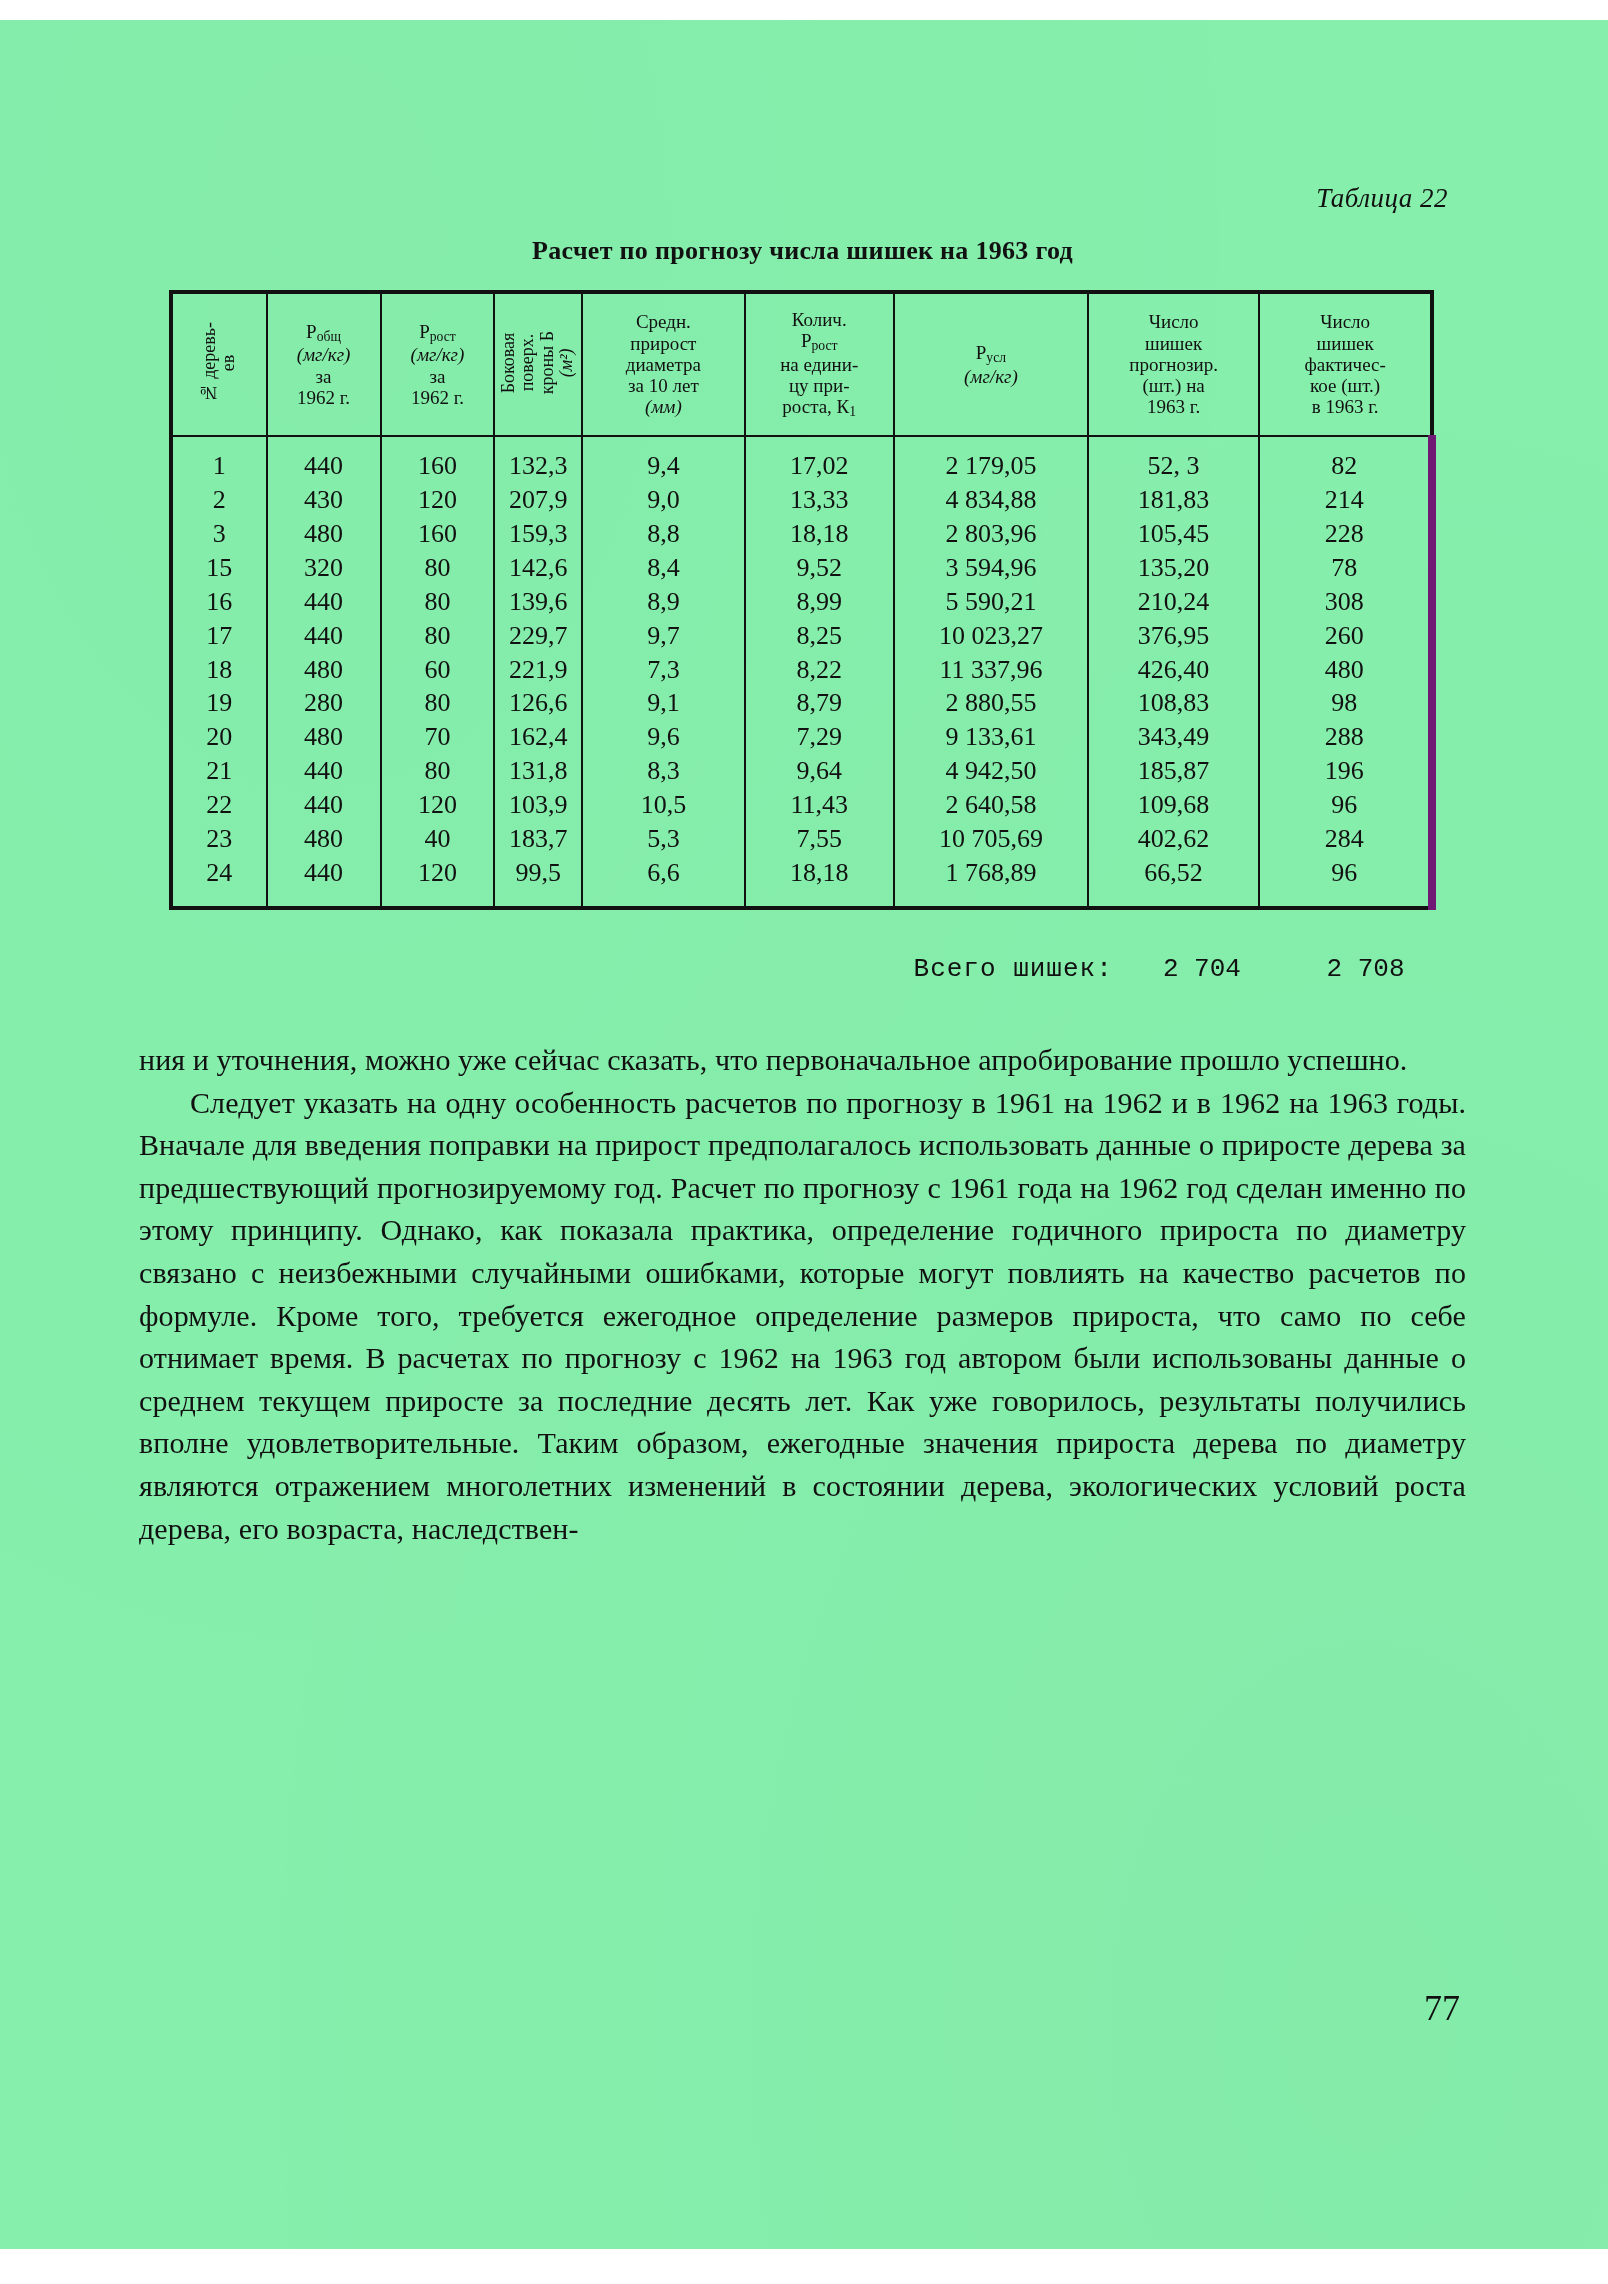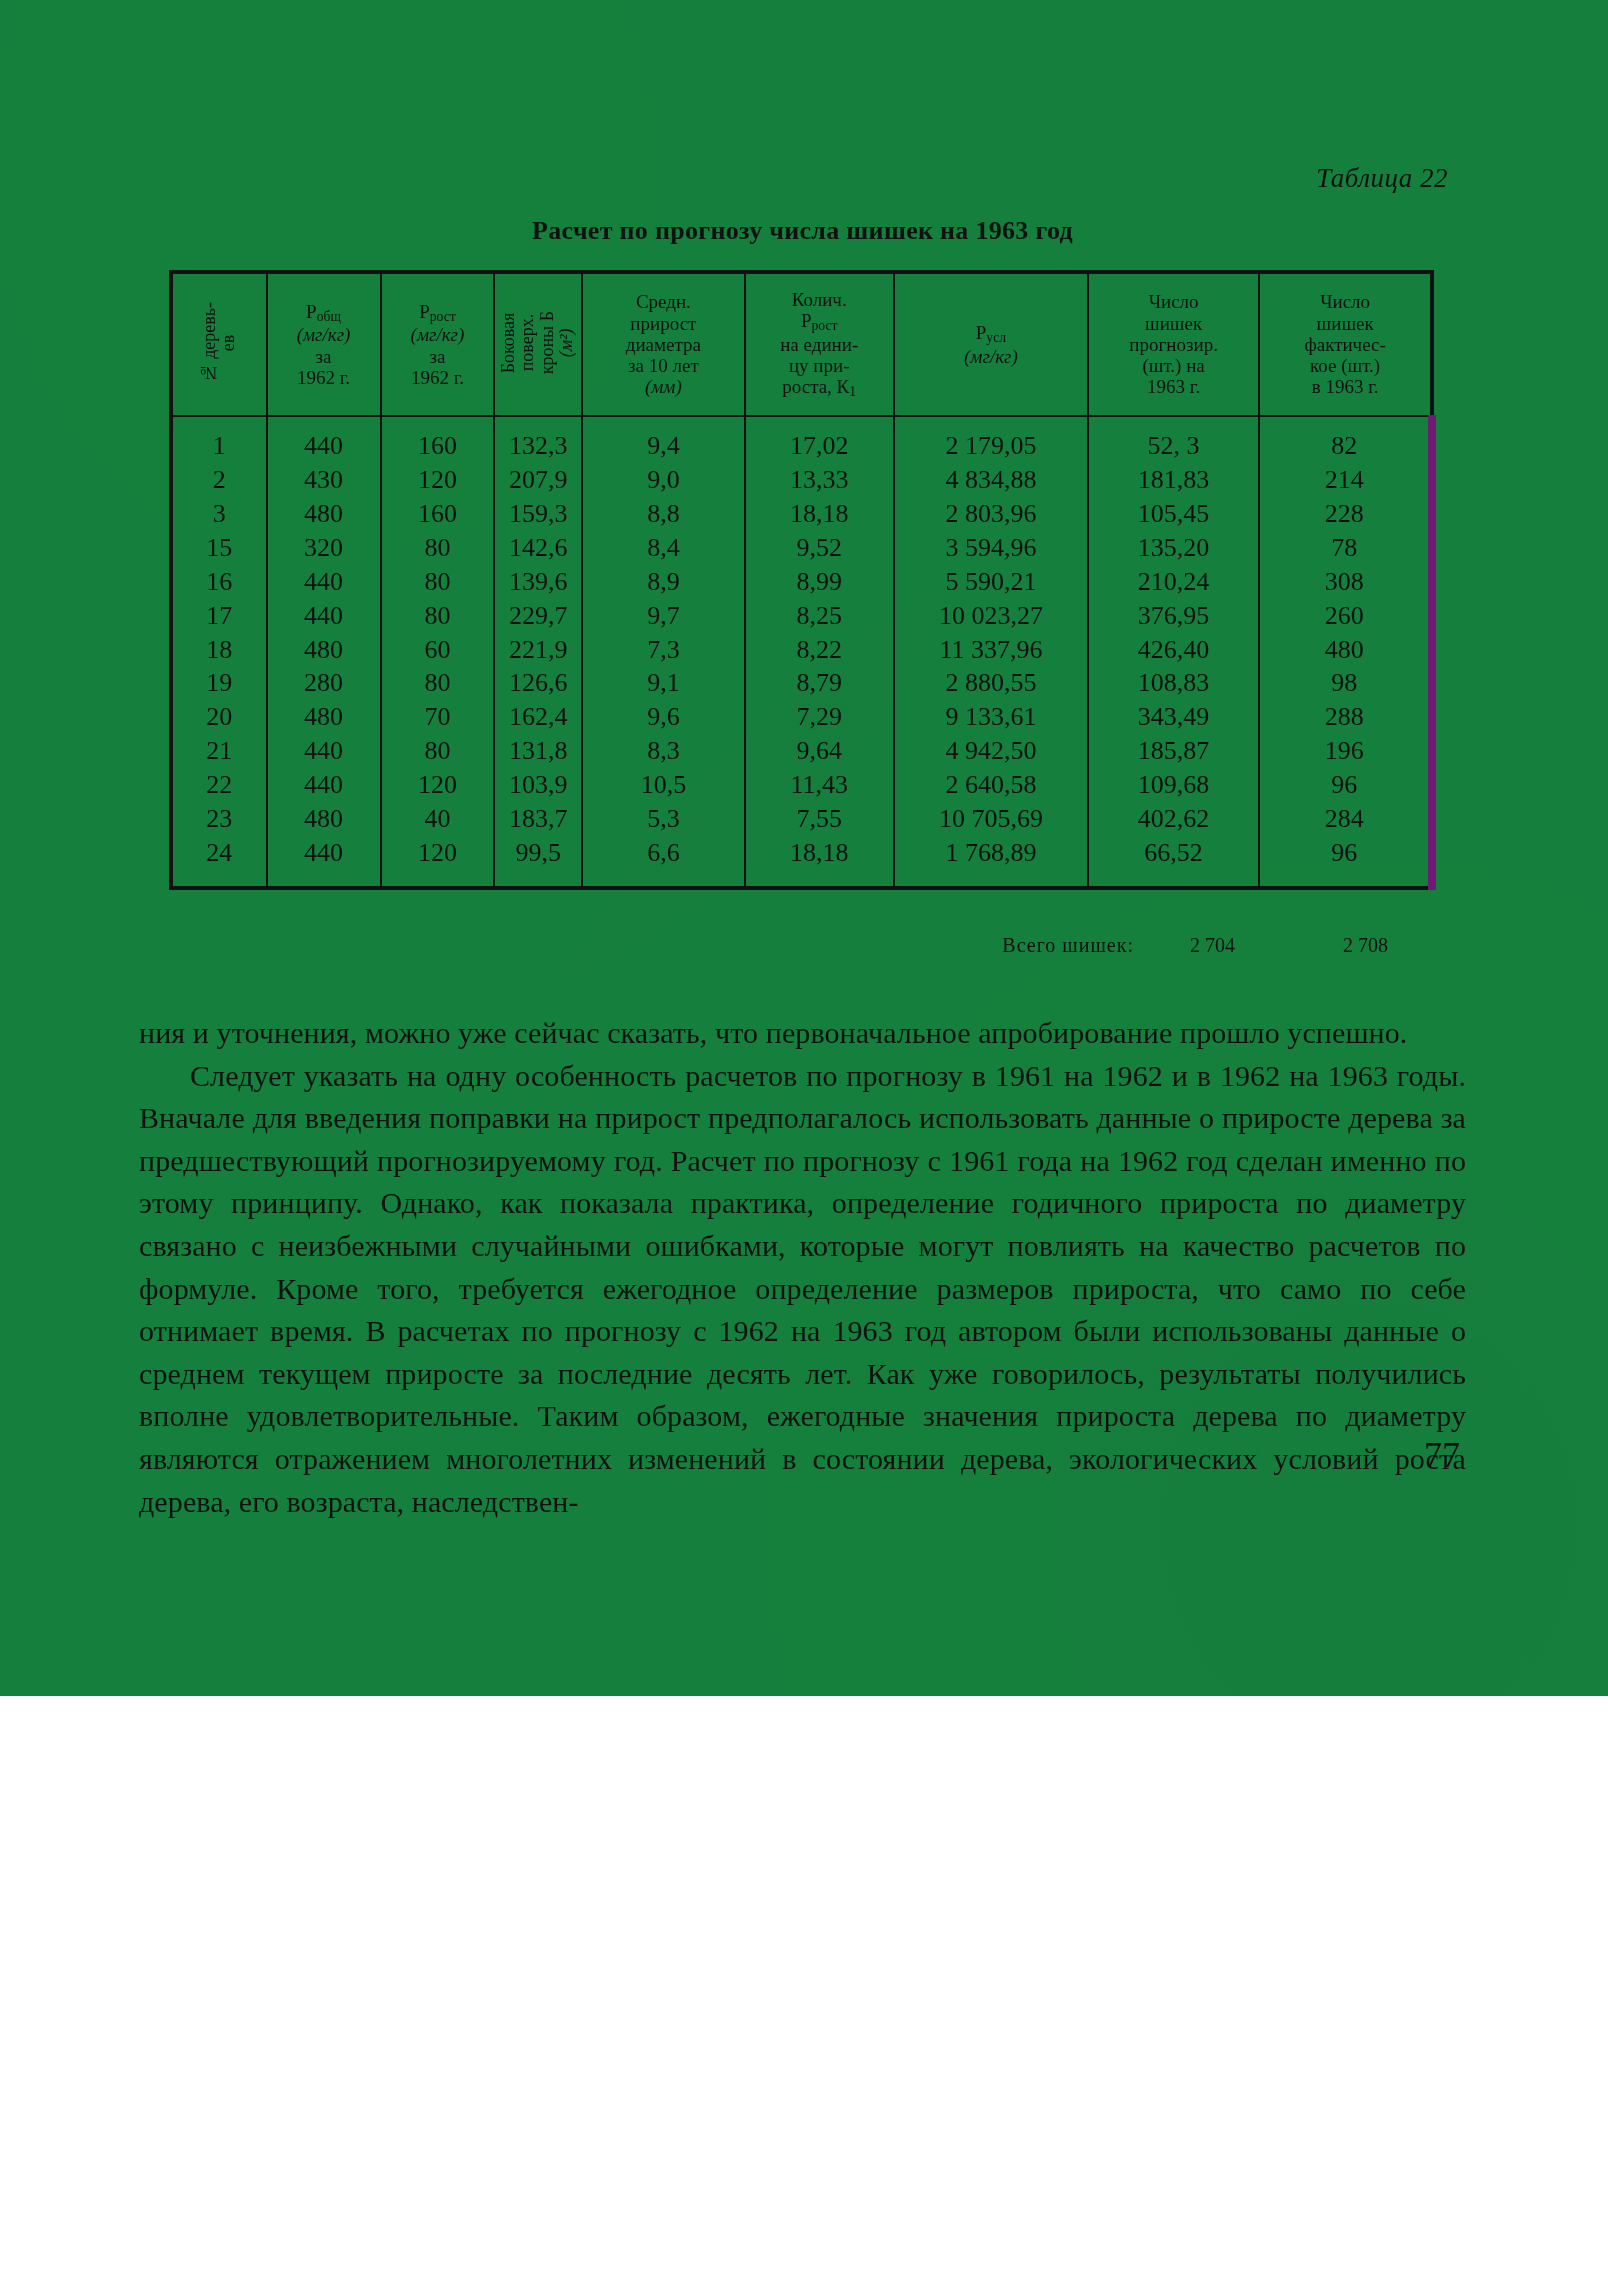--- a/index.html
+++ b/index.html
@@ -11,22 +11,23 @@
     width: 1609px;
     height: 2285px;
     font-family: "Liberation Serif", serif;
     color: #111111;
     position: relative;
     overflow: hidden;
   }
   .page {
     position: relative;
     width: 1609px;
-    height: 1696px;
-    background: #15803d;
+    height: 2229px;
+    background: #86efac;
+    margin-top: 20px;
   }
   
   .page::before {
     content: "";
     position: absolute;
     inset: 0;
     background:
       radial-gradient(ellipse at 20% 10%, rgba(0,0,0,0.012), rgba(0,0,0,0) 60%),
       radial-gradient(ellipse at 85% 90%, rgba(0,0,0,0.015), rgba(0,0,0,0) 65%);
     pointer-events: none;
@@ -101,22 +102,23 @@
     font-size: 18px;
     line-height: 1.08;
     white-space: nowrap;
   }
   .hdr-sub { font-size: 19px; }
   .ital { font-style: italic; }
   .sub { font-size: 0.72em; vertical-align: -0.25em; }
   .totals {
     margin-top: 44px;
     text-align: right;
-    font-size: 20px;
+    font-size: 26px;
     padding-right: 26px;
+    font-family: Liberation Mono, monospace;
   }
   .totals .lbl { letter-spacing: 1px; }
   .totals .v1 { display: inline-block; width: 147px; text-align: center; }
   .totals .v2 { display: inline-block; width: 149px; text-align: center; }
   .body-text {
     margin-top: 55px;
     font-size: 30px;
     line-height: 1.42;
     text-align: justify;
     text-justify: inter-word;

